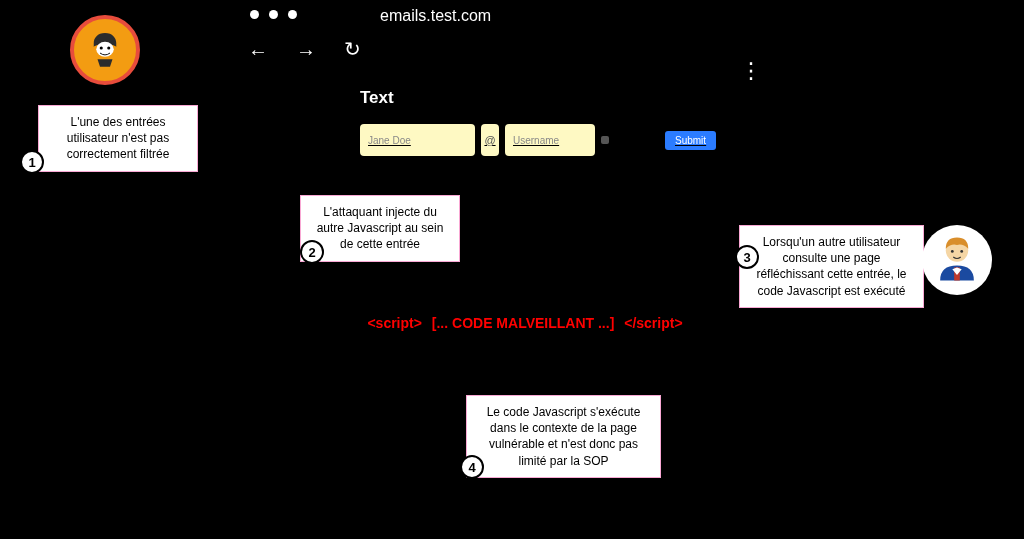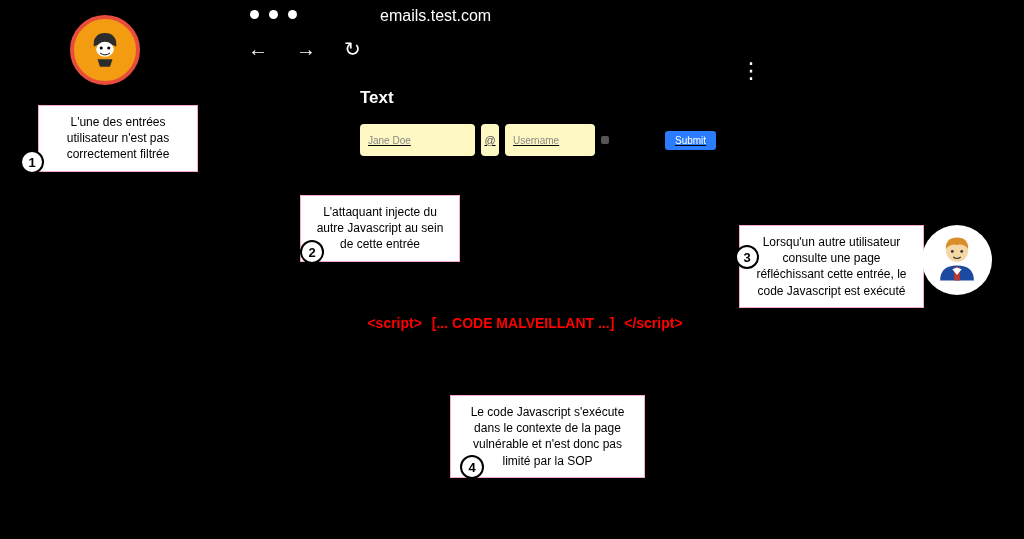--- a/index.html
+++ b/index.html
@@ -80,21 +80,21 @@
 
 .callout1 { left: 38px; top: 105px; width: 160px; }
 .badge1 { left: 20px; top: 150px; }
 
 .callout2 { left: 300px; top: 195px; width: 160px; }
 .badge2 { left: 300px; top: 240px; }
 
 .callout3 { left: 739px; top: 225px; width: 185px; }
 .badge3 { left: 735px; top: 245px; }
 
-.callout4 { left: 450px; top: 395px; width: 195px; }
+.callout4 { left: 466px; top: 395px; width: 195px; }
 .badge4 { left: 460px; top: 455px; }
 
 
 .malcode {
   left: 315px; top: 315px; width: 420px;
   color: #ff0000; font-weight: bold; font-size: 14px;
   text-align: center;
 }
 .malcode .tag { }
 .malcode .body { margin: 0 6px; }

